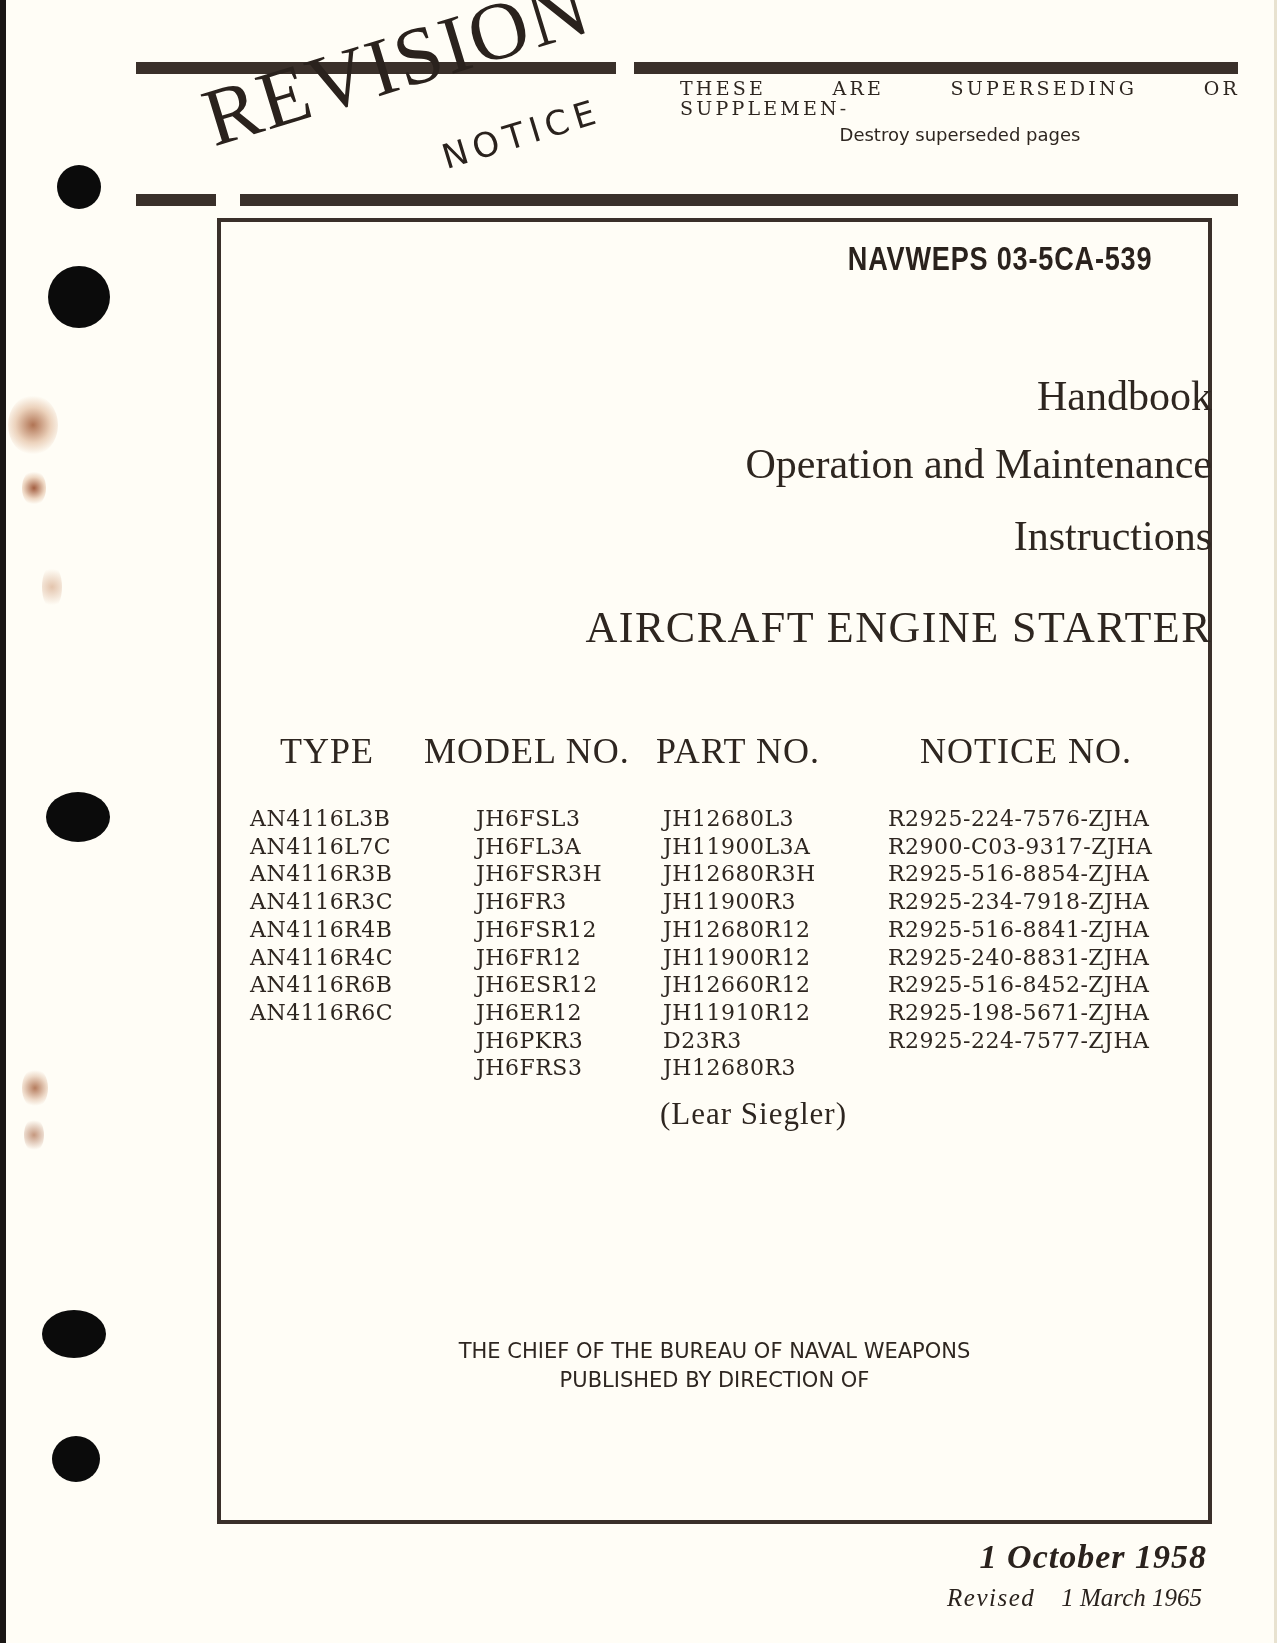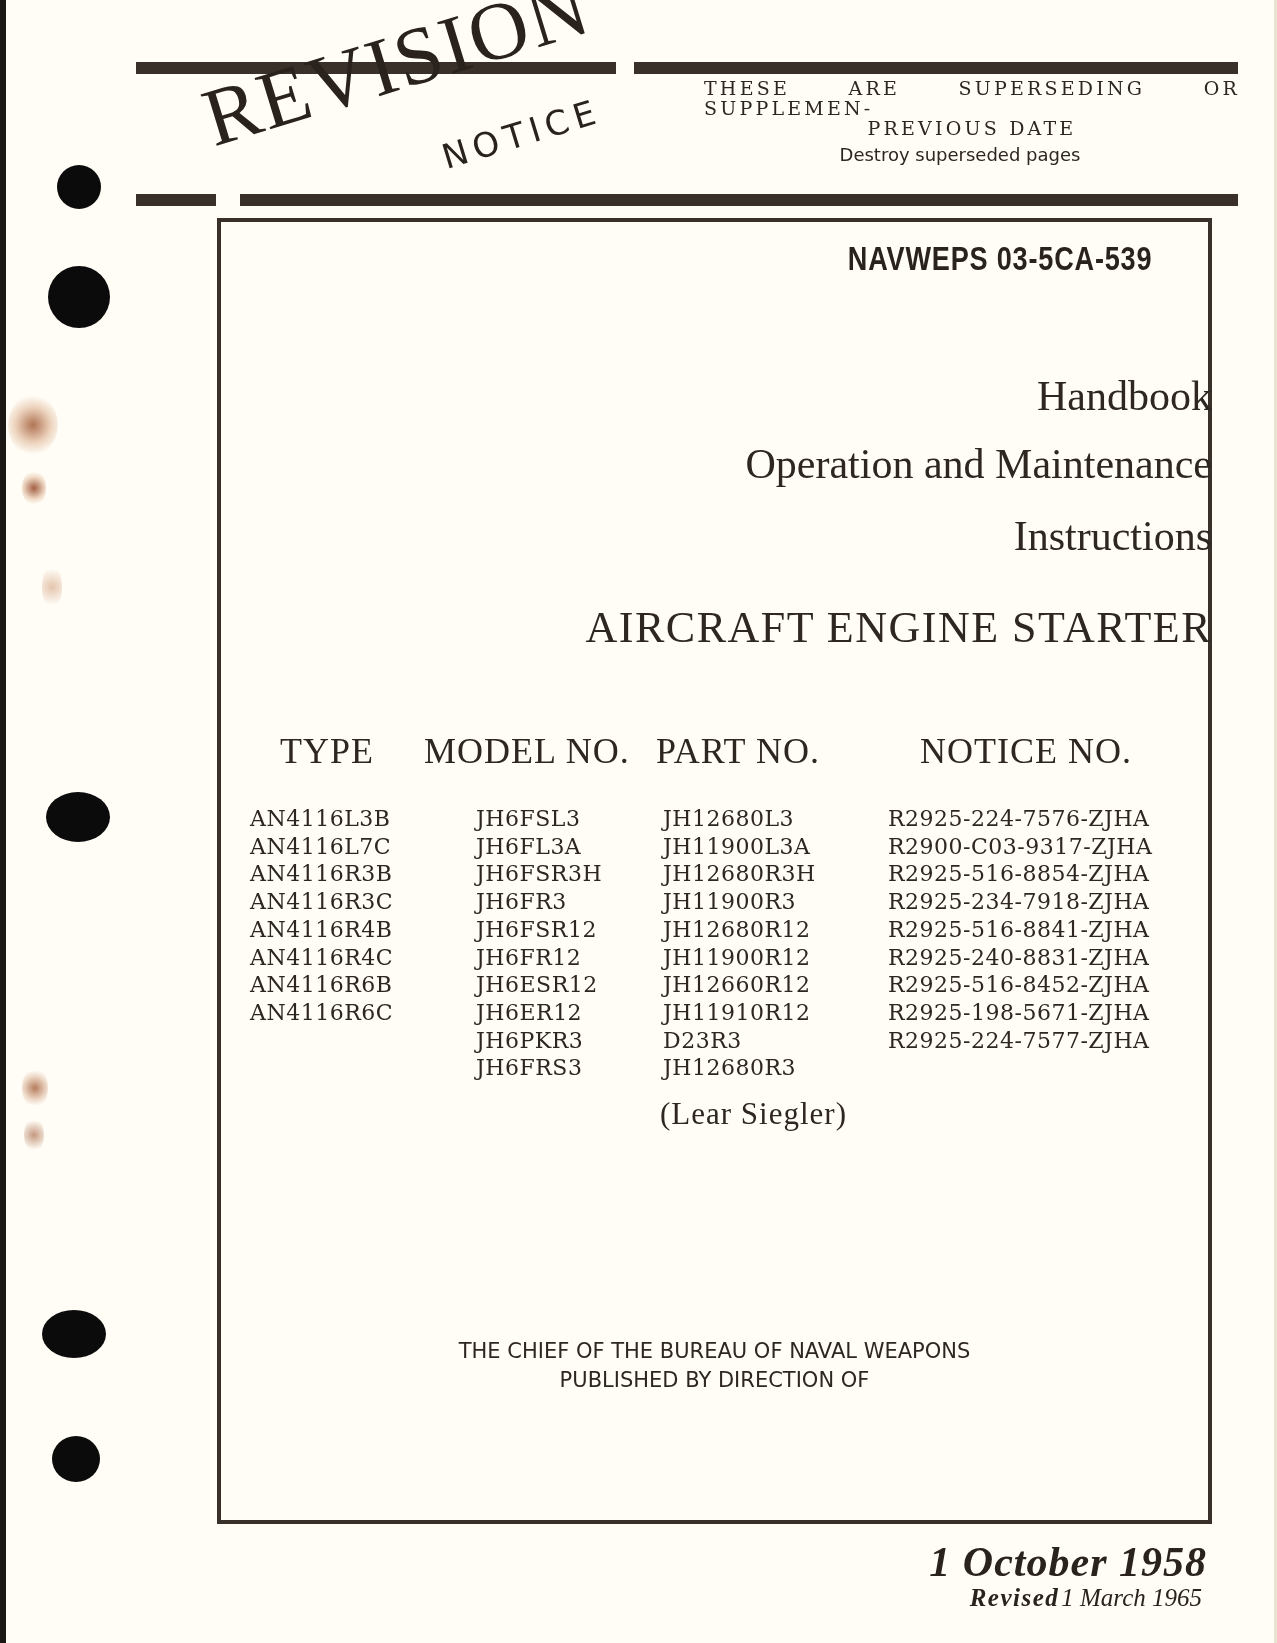--- a/index.html
+++ b/index.html
@@ -24,21 +24,21 @@
   .notice-word {
     position:absolute; left:448px; top:140px;
     font-family:"DejaVu Sans", sans-serif; font-size:34px; letter-spacing:6px;
     color:#2a221d; transform:rotate(-17deg); transform-origin:left bottom;
     white-space:nowrap; line-height:1;
   }
   .sup-block {
     position:absolute; left:680px; top:78px; width:560px; text-align:center;
     font-family:"DejaVu Serif", serif; color:#2e2620;
   }
-  .sup-block .caps { font-size:19px; letter-spacing:3.2px; line-height:20px;margin-left:24px; }
+  .sup-block .caps { font-size:19px; letter-spacing:3.2px; line-height:20px; }
   .sup-block .caps.justify { text-align:justify; text-align-last:justify; }
   .sup-block .sm { font-family:"DejaVu Sans", sans-serif; font-size:18px; line-height:22px; }
   .frame {
     position:absolute; left:217px; top:218px; width:987px; height:1298px;
     border:4px solid #3a302a;
   }
   .doc-number {
     position:absolute; right:125px; top:240px;
     font-family:"Liberation Sans", sans-serif; font-weight:bold; font-size:33px;
     letter-spacing:1px; transform:scaleX(0.82); transform-origin:right center;
@@ -65,27 +65,27 @@
     position:absolute; left:660px; top:1096px; font-family:"Liberation Serif", serif;
     font-size:31px; color:#2e2620; letter-spacing:1px;
   }
   .pub {
     position:absolute; left:217px; width:995px; text-align:center;
     font-family:"DejaVu Sans", sans-serif; font-size:21px; color:#2e2620; line-height:29px;
     top:1337px;
   }
   .date-main {
     position:absolute; right:70px; top:1538px; font-family:"Liberation Serif", serif;
-    font-weight:bold; font-style:italic; font-size:42px; color:#2a221d; letter-spacing:1px;
+    font-weight:bold; font-style:italic; font-size:34px; color:#2a221d; letter-spacing:1px;
   }
   .date-rev {
     position:absolute; right:75px; top:1584px; font-family:"Liberation Serif", serif;
     font-style:italic; font-size:25px; color:#2a221d;
   }
-  .date-rev .b { font-weight:bold; letter-spacing:1.5px; margin-right:2px; }
+  .date-rev .b { font-weight:normal; letter-spacing:1.5px; margin-right:26px; }
 </style>
 </head>
 <body>
 
 <div class="abs left-edge"></div>
 <div class="abs right-edge"></div>
 
 <div class="hole" style="left:57px;top:165px;width:44px;height:44px;"></div>
 <div class="hole" style="left:48px;top:266px;width:62px;height:62px;"></div>
 <div class="hole" style="left:46px;top:792px;width:64px;height:50px;"></div>
@@ -101,21 +101,20 @@
 <div class="bar" style="left:136px;top:62px;width:480px;height:12px;"></div>
 <div class="bar" style="left:634px;top:62px;width:604px;height:12px;"></div>
 <div class="bar" style="left:136px;top:194px;width:80px;height:12px;"></div>
 <div class="bar" style="left:240px;top:194px;width:998px;height:12px;"></div>
 
 <div class="rev-word">REVISION</div>
 <div class="notice-word">NOTICE</div>
 
 <div class="sup-block">
   <div class="caps justify">THESE ARE SUPERSEDING OR SUPPLEMEN-</div>
-  <div class="caps">PREVIOUS DATE</div>
   <div style="height:6px"></div>
   <div class="sm">Destroy superseded pages</div>
 </div>
 
 <div class="frame"></div>
 
 <div class="doc-number">NAVWEPS 03-5CA-539</div>
 
 <div class="title-line t1">Handbook</div>
 <div class="title-line t2">Operation and Maintenance</div>

